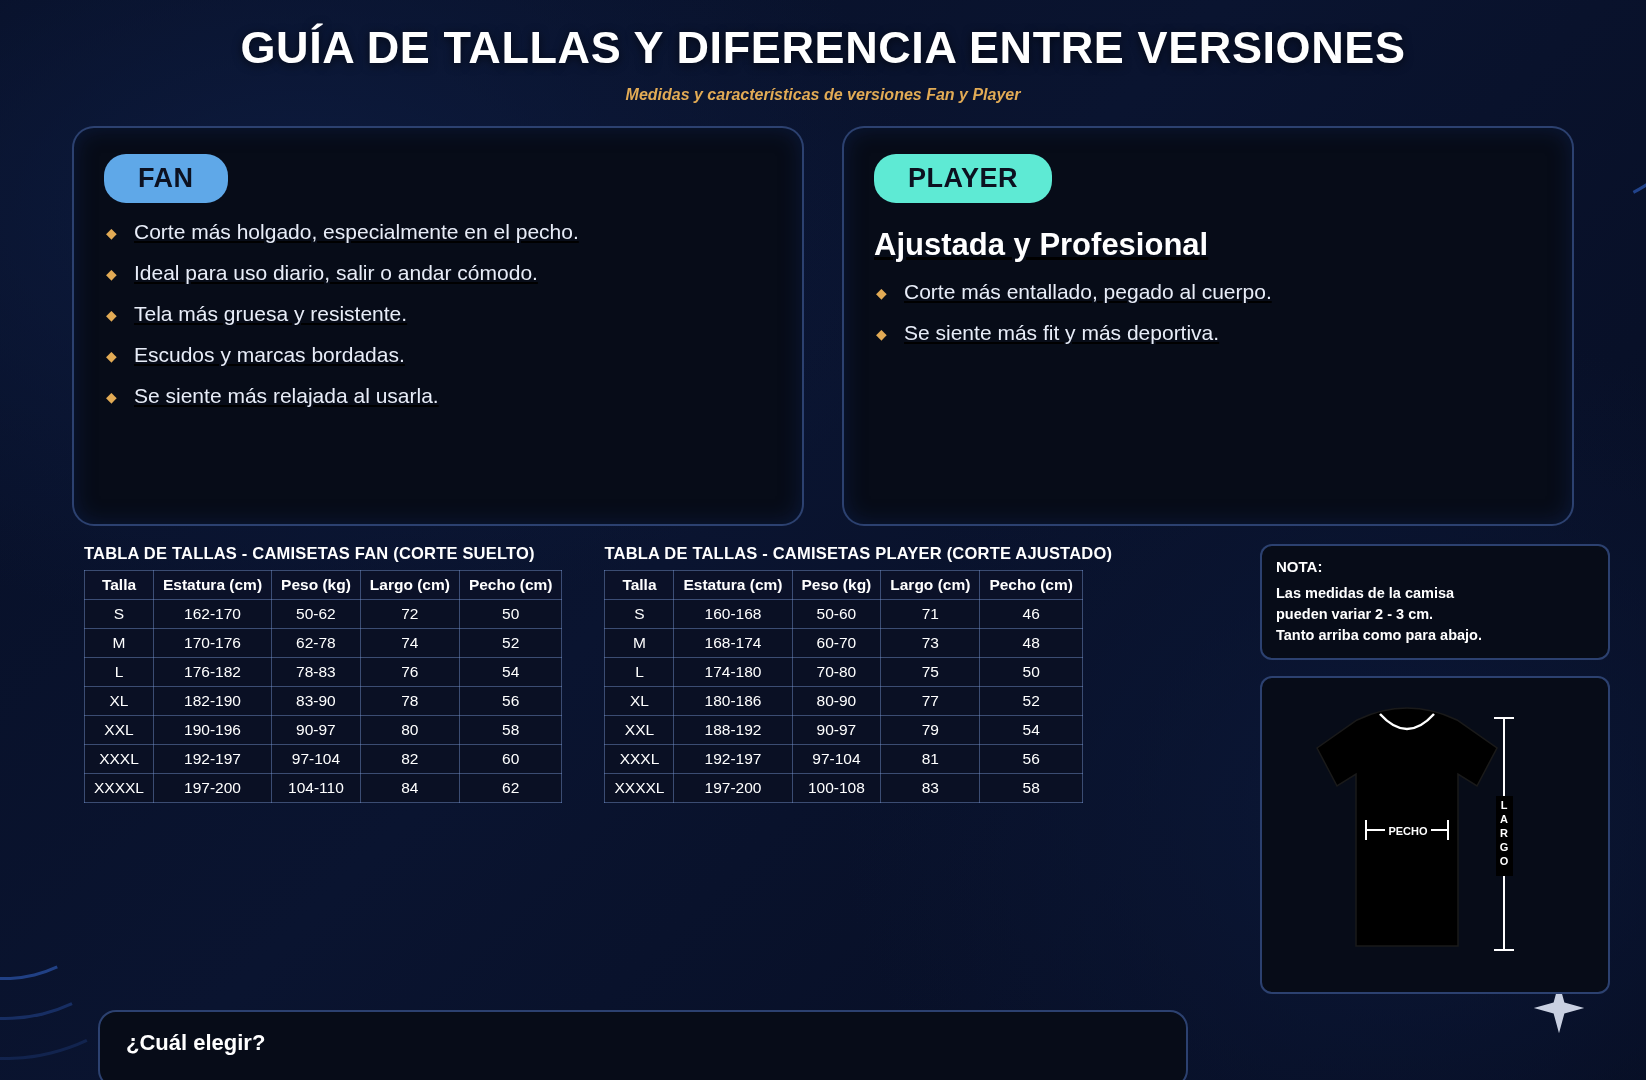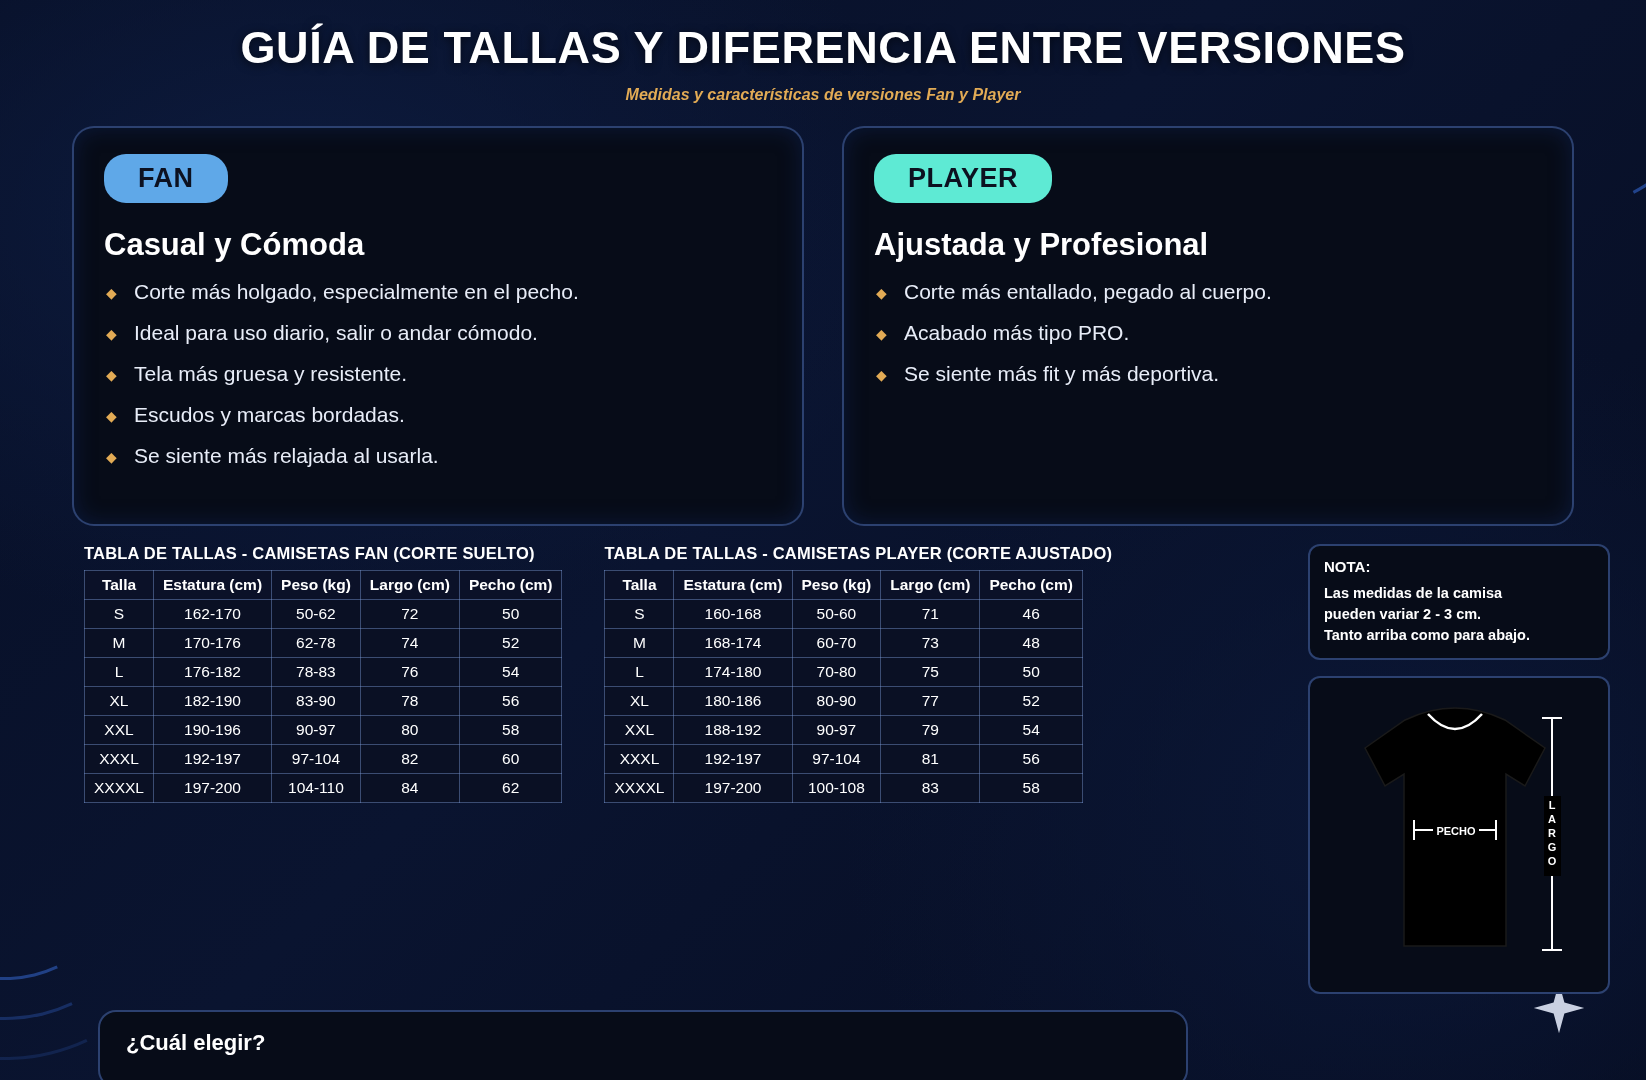--- a/index.html
+++ b/index.html
@@ -61,20 +61,21 @@
     padding: 22px 72px 0 72px;
   }
   .card {
     flex: 1;
     background: #070c18;
     border: 2px solid rgba(90,130,220,0.45);
     border-radius: 22px;
     padding: 26px 30px 26px 30px;
     min-height: 400px;
     box-shadow: 0 0 22px rgba(20,50,120,0.35) inset;
+    text-decoration: underline;
   }
   .badge {
     display: inline-block;
     padding: 9px 34px;
     border-radius: 22px;
     font-size: 27px;
     font-weight: bold;
     color: #0c1120;
     letter-spacing: 0.5px;
   }
@@ -128,21 +129,21 @@
     color: #ffffff;
     font-size: 15.5px;
     text-align: center;
     padding: 5px 9px;
   }
   table.sizes th { font-weight: bold; background: #0b1128; }
   table.sizes td { font-weight: normal; }
 
   .side-col {
     margin-left: auto;
-    width: 302px;
+    width: 350px;
   }
   .note-box {
     background: #070c18;
     border: 2px solid rgba(90,130,220,0.45);
     border-radius: 12px;
     padding: 12px 14px;
     color: #ffffff;
   }
   .note-title { font-size: 15px; font-weight: bold; margin-bottom: 8px; }
   .note-text { font-size: 14.5px; font-weight: bold; line-height: 1.45; }
@@ -189,36 +190,34 @@
 
   <header>
     <div class="main-title">GUÍA DE TALLAS Y DIFERENCIA ENTRE VERSIONES</div>
     <div class="subtitle">Medidas y características de versiones Fan y Player</div>
   </header>
 
   <div class="cards">
 
     <section class="card">
       <span class="badge fan">FAN</span>
-      <h2>Casual y Cómoda</h2>
       <ul class="bullets">
         <li>Corte más holgado, especialmente en el pecho.</li>
         <li>Ideal para uso diario, salir o andar cómodo.</li>
         <li>Tela más gruesa y resistente.</li>
         <li>Escudos y marcas bordadas.</li>
         <li>Se siente más relajada al usarla.</li>
       </ul>
     </section>
 
     <section class="card">
       <span class="badge player">PLAYER</span>
       <h2>Ajustada y Profesional</h2>
       <ul class="bullets">
         <li>Corte más entallado, pegado al cuerpo.</li>
-        <li>Acabado más tipo PRO.</li>
         <li>Se siente más fit y más deportiva.</li>
       </ul>
     </section>
 
   </div>
 
   <div class="tables-row">
 
     <div class="table-block">
       <div class="table-caption">TABLA DE TALLAS - CAMISETAS FAN (CORTE SUELTO)</div>

